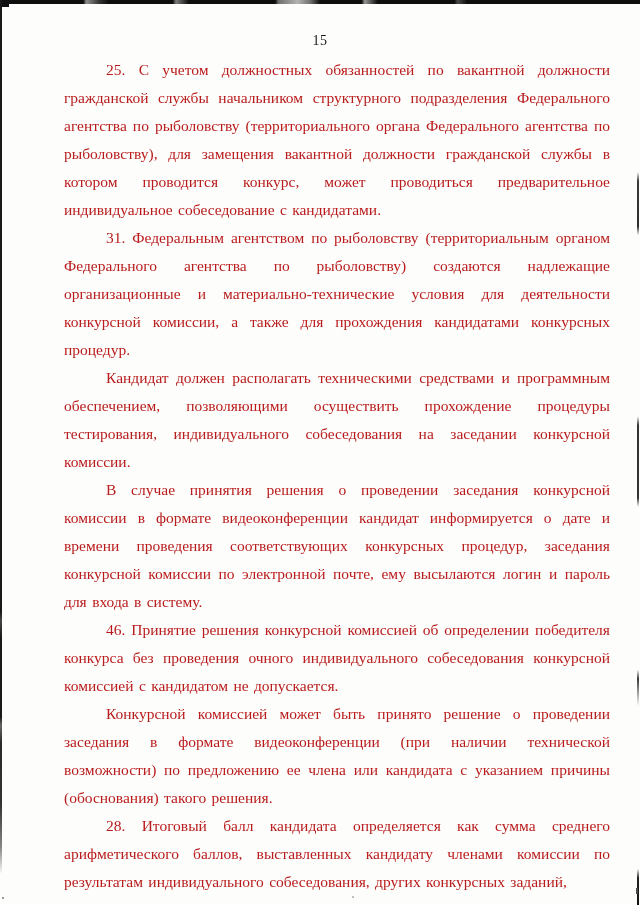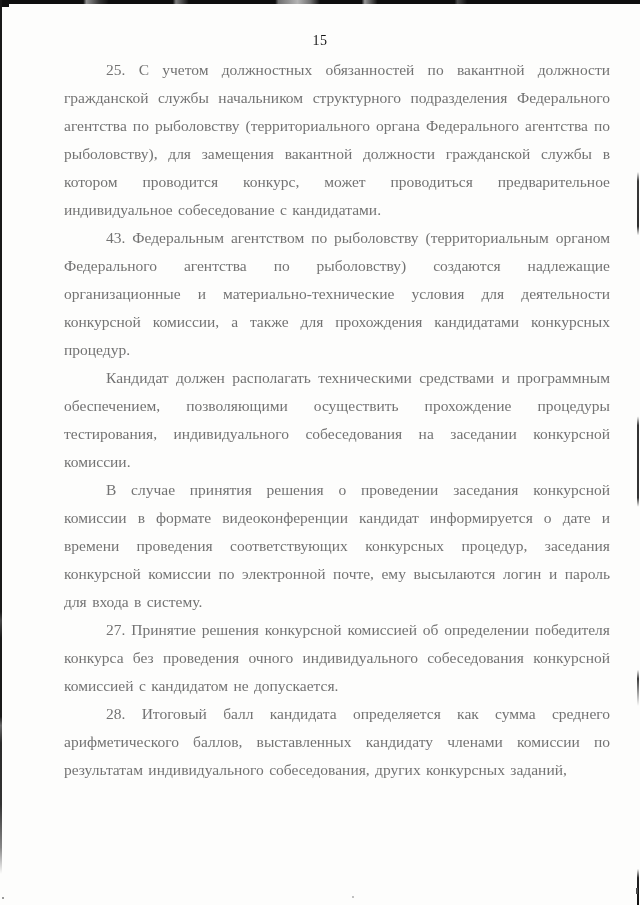--- a/index.html
+++ b/index.html
@@ -75,39 +75,40 @@
     left: 64px;
     right: 30px;
   }
   .body-text p {
     margin: 0;
     font-size: 15.5px;
     line-height: 28px;
     text-align: justify;
     text-indent: 42px;
     word-spacing: 1.5px;
-    color: #737373;
+    color: #b91c1c;
   }
 </style>
 </head>
 <body>
 
 <div class="page">
 
   <div class="edge-top"></div>
   <div class="edge-left"></div>
   <div class="edge-right"></div>
   <div class="speck speck-a"></div>
   <div class="speck speck-b"></div>
   <div class="speck speck-c"></div>
 
   <div class="page-number">15</div>
 
   <div class="body-text">
     <p>25. С учетом должностных обязанностей по вакантной должности гражданской службы начальником структурного подразделения Федерального агентства по рыболовству (территориального органа Федерального агентства по рыболовству), для замещения вакантной должности гражданской службы в котором проводится конкурс, может проводиться предварительное индивидуальное собеседование с кандидатами.</p>
-    <p>43. Федеральным агентством по рыболовству (территориальным органом Федерального агентства по рыболовству) создаются надлежащие организационные и материально-технические условия для деятельности конкурсной комиссии, а также для прохождения кандидатами конкурсных процедур.</p>
+    <p>31. Федеральным агентством по рыболовству (территориальным органом Федерального агентства по рыболовству) создаются надлежащие организационные и материально-технические условия для деятельности конкурсной комиссии, а также для прохождения кандидатами конкурсных процедур.</p>
     <p>Кандидат должен располагать техническими средствами и программным обеспечением, позволяющими осуществить прохождение процедуры тестирования, индивидуального собеседования на заседании конкурсной комиссии.</p>
     <p>В случае принятия решения о проведении заседания конкурсной комиссии в формате видеоконференции кандидат информируется о дате и времени проведения соответствующих конкурсных процедур, заседания конкурсной комиссии по электронной почте, ему высылаются логин и пароль для входа в систему.</p>
-    <p>27. Принятие решения конкурсной комиссией об определении победителя конкурса без проведения очного индивидуального собеседования конкурсной комиссией с кандидатом не допускается.</p>
+    <p>46. Принятие решения конкурсной комиссией об определении победителя конкурса без проведения очного индивидуального собеседования конкурсной комиссией с кандидатом не допускается.</p>
+    <p>Конкурсной комиссией может быть принято решение о проведении заседания в формате видеоконференции (при наличии технической возможности) по предложению ее члена или кандидата с указанием причины (обоснования) такого решения.</p>
     <p>28. Итоговый балл кандидата определяется как сумма среднего арифметического баллов, выставленных кандидату членами комиссии по результатам индивидуального собеседования, других конкурсных заданий,</p>
   </div>
 
 </div>
 
 </body></html>

